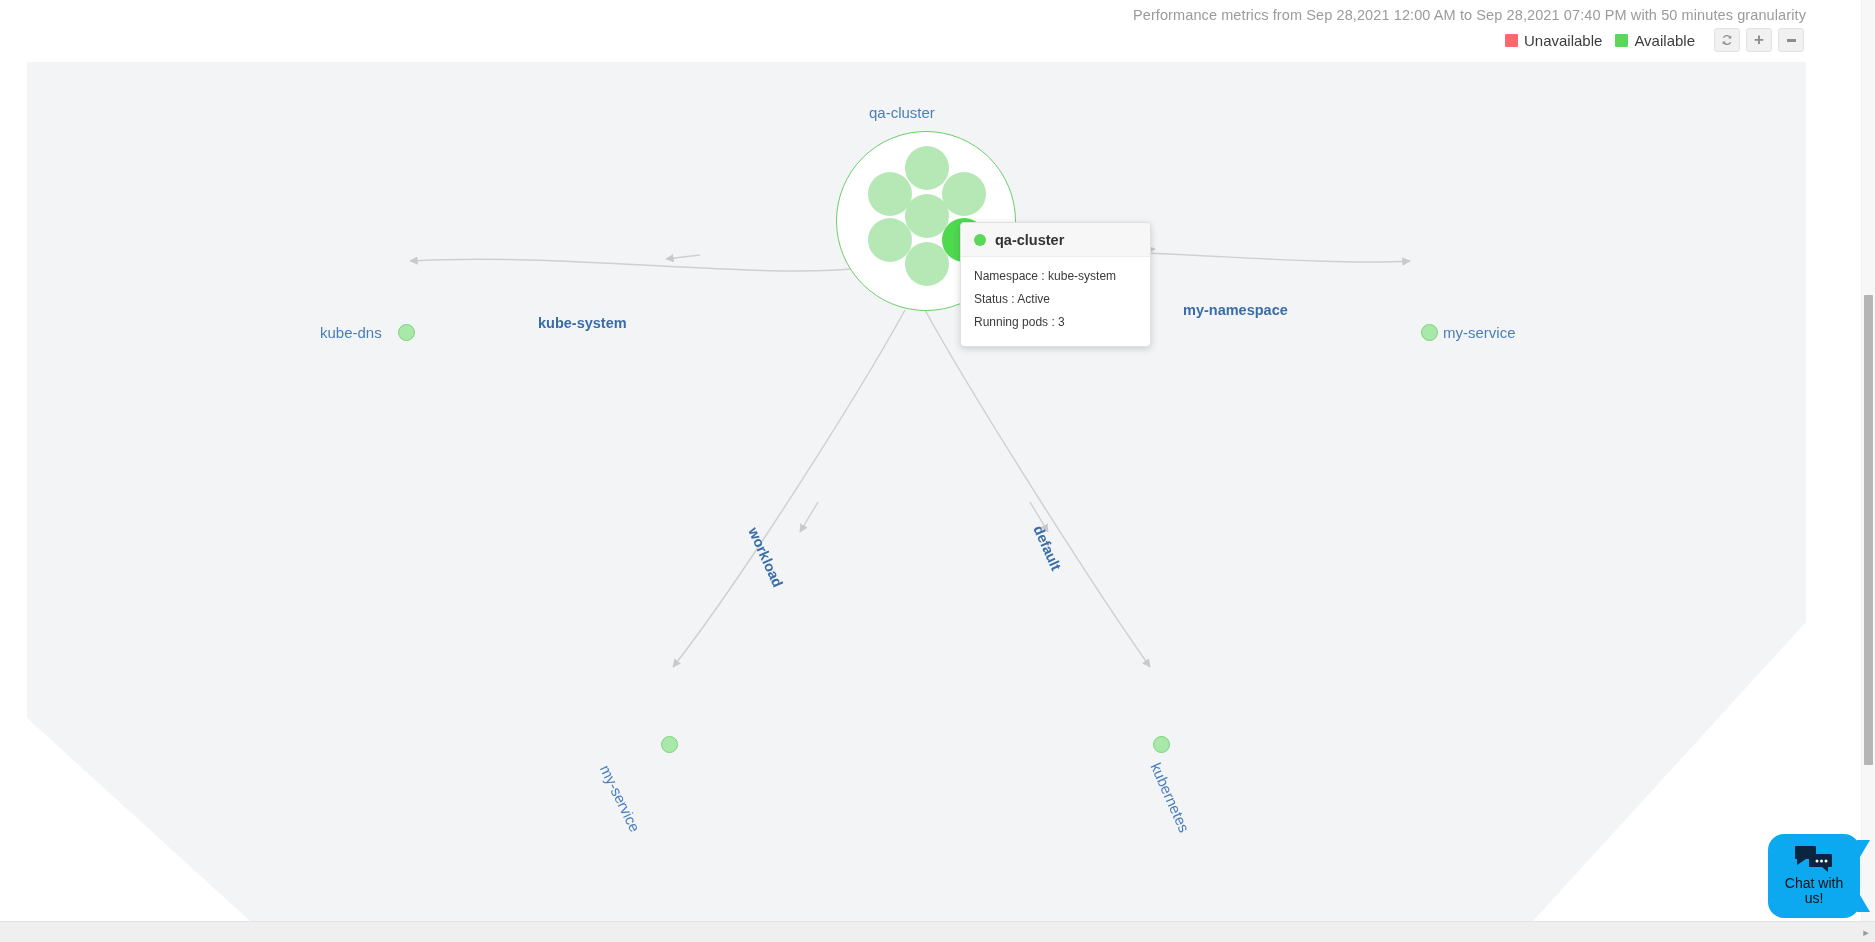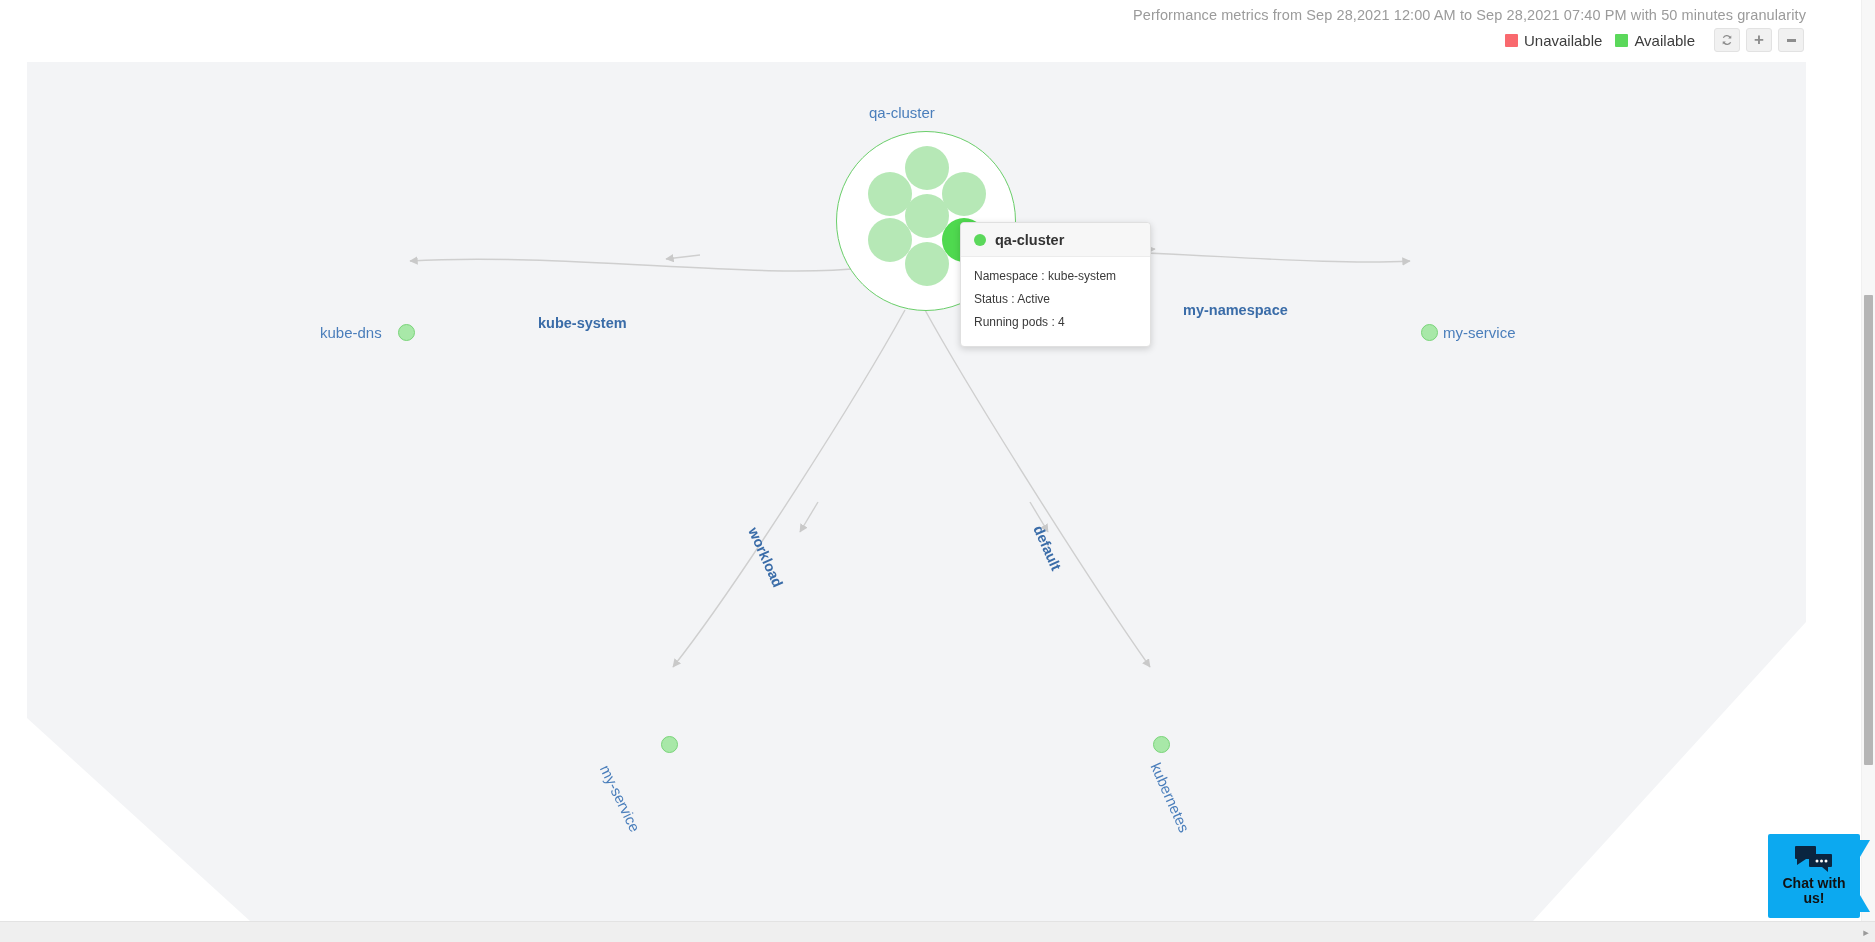--- a/index.html
+++ b/index.html
@@ -189,25 +189,24 @@
     position: absolute;
     right: 15px;
     bottom: 24px;
     width: 92px;
     z-index: 60;
     cursor: pointer;
   }
   .chat-bubble {
     position: relative;
     background: #0ca9f0;
-    border-radius: 2px;
+    border-radius: 16px;
     padding: 11px 6px 12px 6px;
     text-align: center;
     color: #0b0b0b;
-    font-weight: bold;
   }
   .chat-bubble::after {
     content: "";
     position: absolute;
     right: -10px; top: 6px;
     border-left: 13px solid #0ca9f0;
     border-top: 0 solid transparent;
     border-bottom: 22px solid transparent;
   }
   .chat-bubble::before {
@@ -362,21 +361,21 @@
   </div>
 
   <div class="tooltip">
     <div class="tooltip-head">
       <span class="tooltip-dot"></span>
       <span class="tooltip-title">qa-cluster</span>
     </div>
     <div class="tooltip-body">
       <div class="tooltip-row">Namespace : kube-system</div>
       <div class="tooltip-row">Status : Active</div>
-      <div class="tooltip-row">Running pods : 4</div>
+      <div class="tooltip-row">Running pods : 3</div>
     </div>
   </div>
 
   <div class="chat-widget">
     <div class="chat-bubble">
       <div class="chat-icon">
         <svg width="40" height="27" viewBox="0 0 40 27">
           <path d="M2 1 h19 a1 1 0 0 1 1 1 v11 a1 1 0 0 1 -1 1 h-9 l-9 6 v-6 h-1 a1 1 0 0 1 -1 -1 v-11 a1 1 0 0 1 1 -1z" fill="#0a2540"></path>
           <path d="M16 9 h21 a1 1 0 0 1 1 1 v11 a1 1 0 0 1 -1 1 h-3 v5 l-6 -5 h-12 a1 1 0 0 1 -1 -1 v-11 a1 1 0 0 1 1 -1z" fill="#0a2540"></path>
           <circle cx="23" cy="16" r="1.5" fill="#ffffff"></circle>

